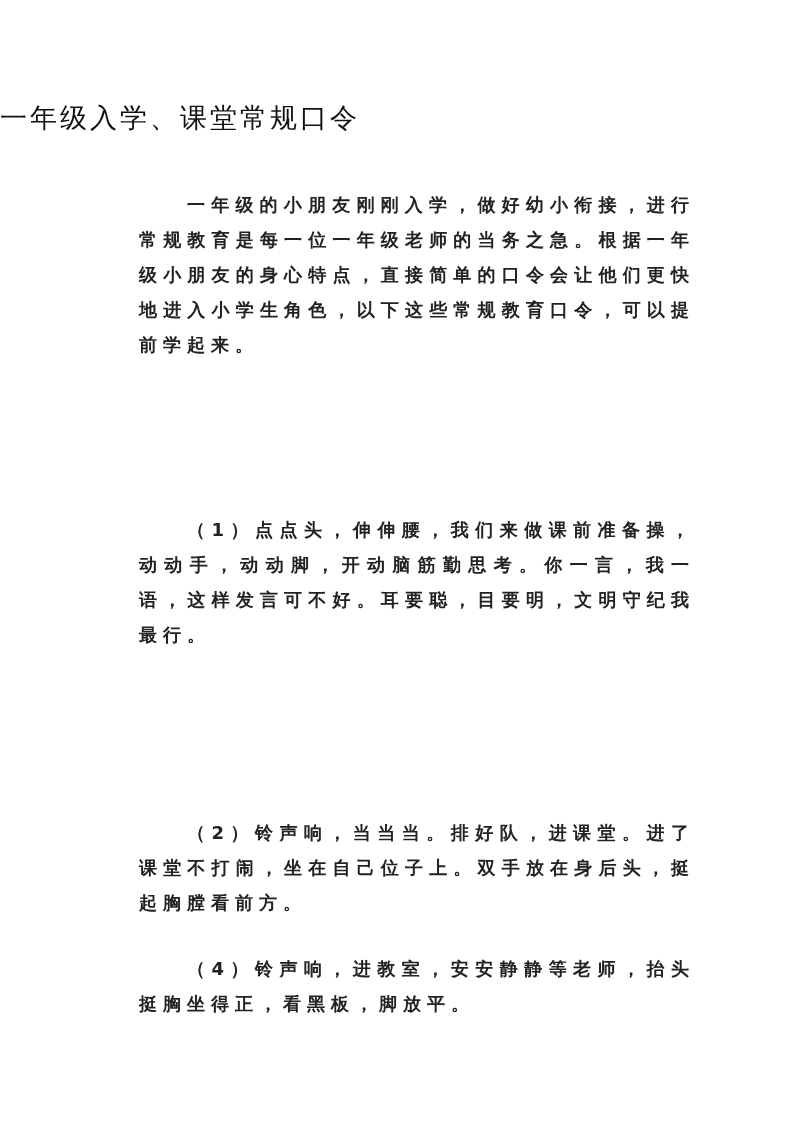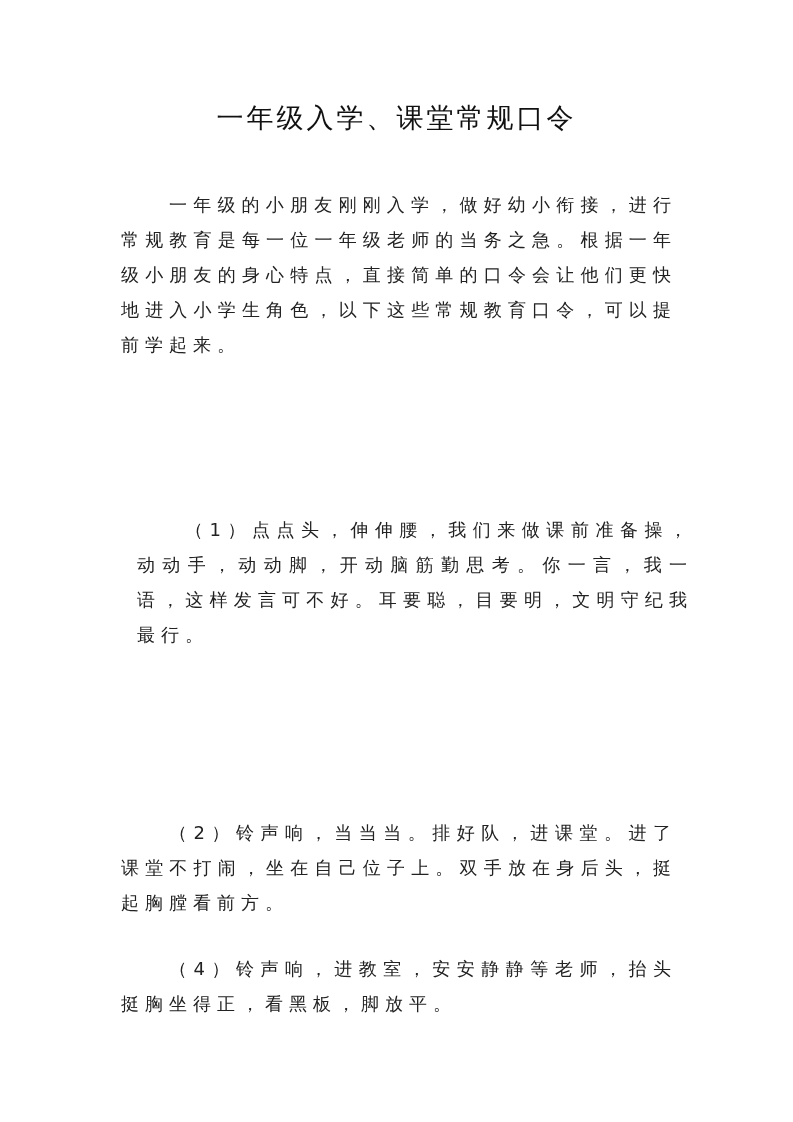--- a/index.html
+++ b/index.html
@@ -1,26 +1,26 @@
 <!DOCTYPE html>
 <html><head>
   <meta charset="utf-8">
   <style>
     html, body { margin: 0; padding: 0; background: #ffffff; }
     body { width: 793px; height: 1122px; position: relative; overflow: hidden;
            font-family: "DejaVu Sans", "Liberation Sans", sans-serif; color: #1a1a1a; }
     .page { position: absolute; left: 0; top: 0; width: 793px; height: 1122px; background: #fff; }
-    .title { position: absolute; top: 100px; left: 0; width: 793px; text-align: center;
+    .title { position: absolute; top: 100px; left: 0; width: 793px; 
              font-size: 27px; letter-spacing: 3px; line-height: 36px; color: #111; }
-    .body { position: absolute; left: 121px; width: 556px; }
+    .body { position: absolute; left: 139px; width: 556px; font-weight: bold; }
     .para { margin: 0; font-size: 18px; line-height: 35px; letter-spacing: 6px;
             text-indent: 48px; text-align: justify; color: #222; }
     .p-intro { top: 187px; }
     .p-heading { top: 394px; }
-    .p-1 { top: 512px; margin-left: 16px; }
+    .p-1 { top: 512px; }
     .p-2 { top: 628px; }
     .p-3 { top: 815px; }
     .p-4 { top: 931px; margin-top: 20px; }
   </style>
 </head>
 <body>
 
 <div class="page">
   <div class="title">一年级入学、课堂常规口令</div>
 

